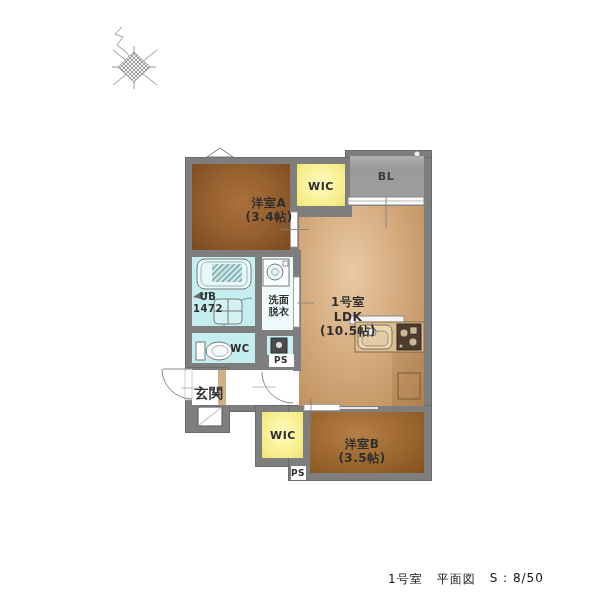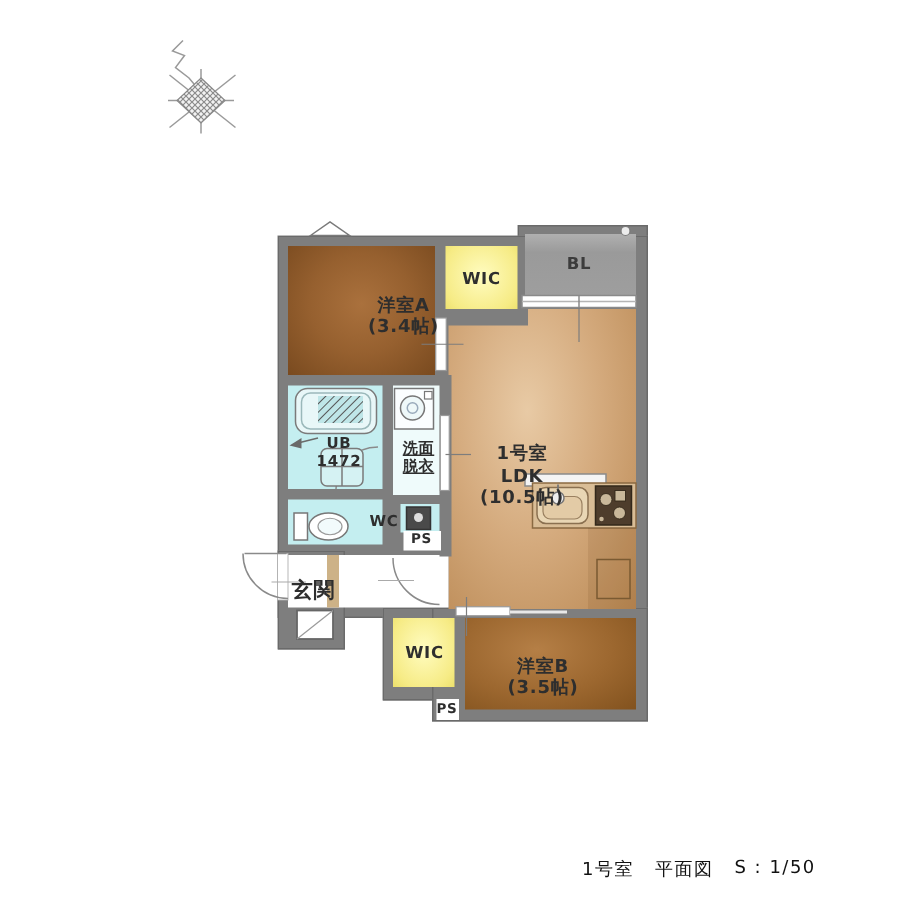--- a/index.html
+++ b/index.html
@@ -181,37 +181,37 @@
     <div>洋室A</div>
     <div>(3.4帖)</div>
   </div>
   <div class="lbl" style="left:321px;top:186px;font-size:11px;">WIC</div>
   <div class="lbl" style="left:386px;top:176px;font-size:11px;color:#3c3c3c;">BL</div>
   <div class="lbl" style="left:348px;top:317px;font-size:12px;line-height:14.5px;">
     <div>1号室</div>
     <div>LDK</div>
     <div>(10.5帖)</div>
   </div>
-  <div class="lbl" style="left:226px;top:302px;font-size:10px;line-height:11.5px;">
+  <div class="lbl" style="left:208px;top:302px;font-size:10px;line-height:11.5px;">
     <div>UB</div>
     <div>1472</div>
   </div>
-  <div class="lbl" style="left:279px;top:306px;font-size:10px;line-height:12px;text-decoration:underline;">
+  <div class="lbl" style="left:279px;top:306px;font-size:10px;line-height:12px;">
     <div>洗面</div>
     <div>脱衣</div>
   </div>
-  <div class="lbl" style="left:240px;top:348px;font-size:10px;margin-left:16px;">WC</div>
+  <div class="lbl" style="left:240px;top:348px;font-size:10px;">WC</div>
   <div class="lbl" style="left:281px;top:360px;font-size:9px;">PS</div>
   <div class="lbl" style="left:209px;top:394px;font-size:14px;">玄関</div>
   <div class="lbl" style="left:283px;top:435px;font-size:11px;">WIC</div>
   <div class="lbl" style="left:362px;top:451px;font-size:12px;line-height:14px;">
     <div>洋室B</div>
     <div>(3.5帖)</div>
   </div>
   <div class="lbl" style="left:298px;top:473px;font-size:9px;">PS</div>
 
   <div id="caption">
     <span>1号室</span>
     <span>平面図</span>
-    <span>S : 1/50</span>
+    <span>S : 8/50</span>
   </div>
 
 </div>
 
 </body></html>

